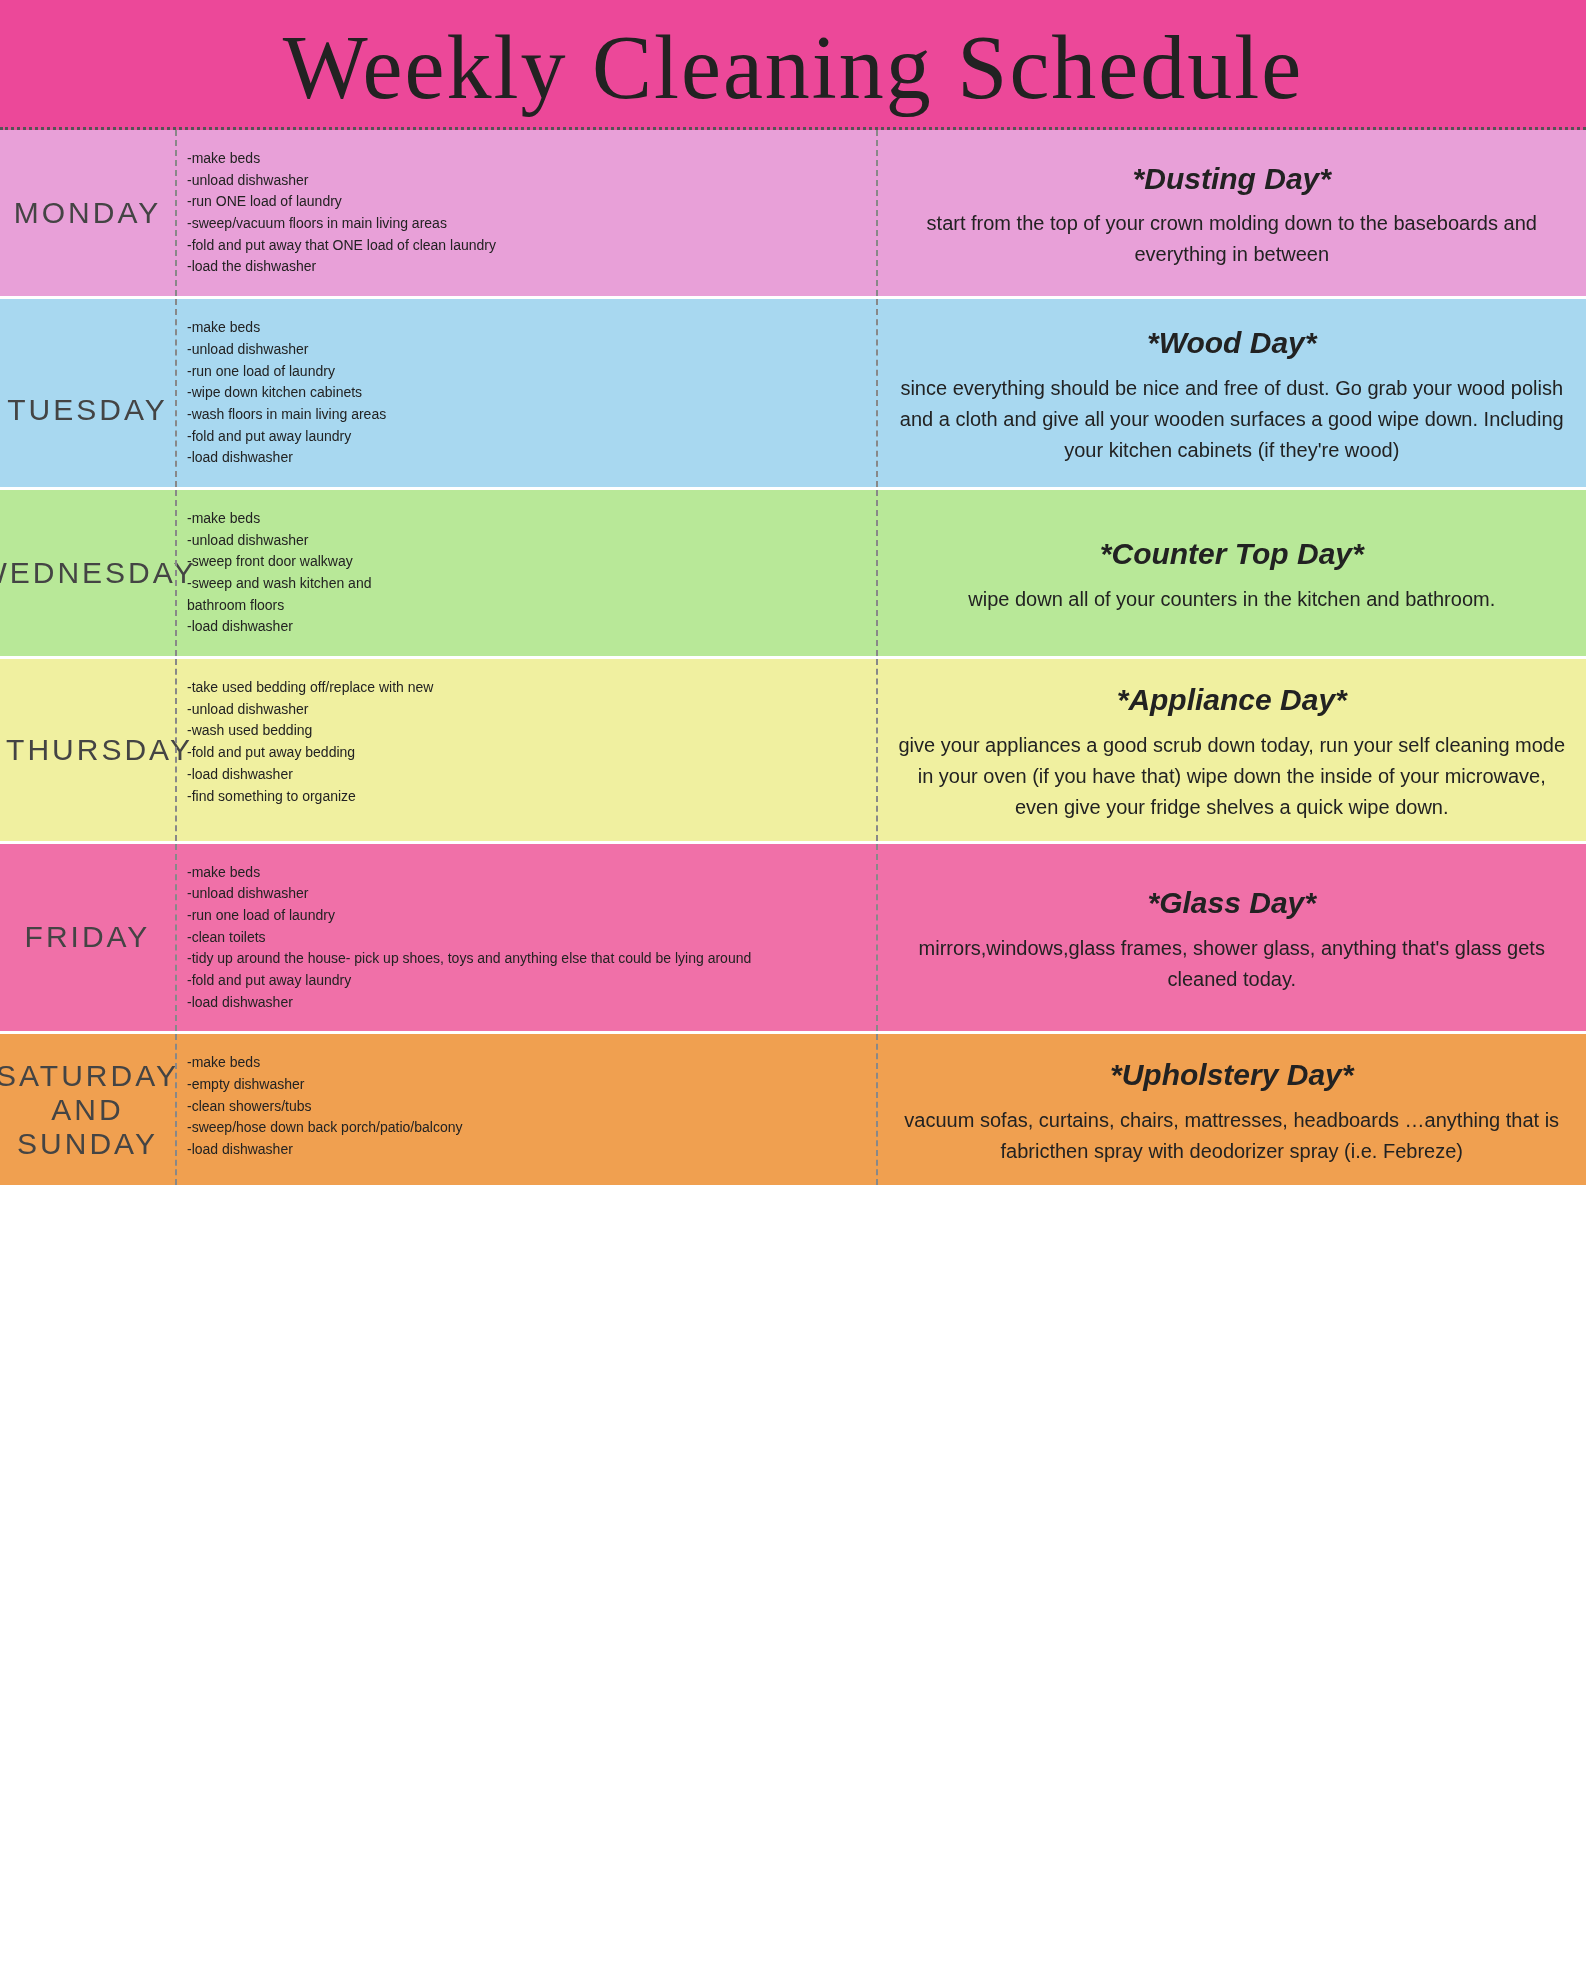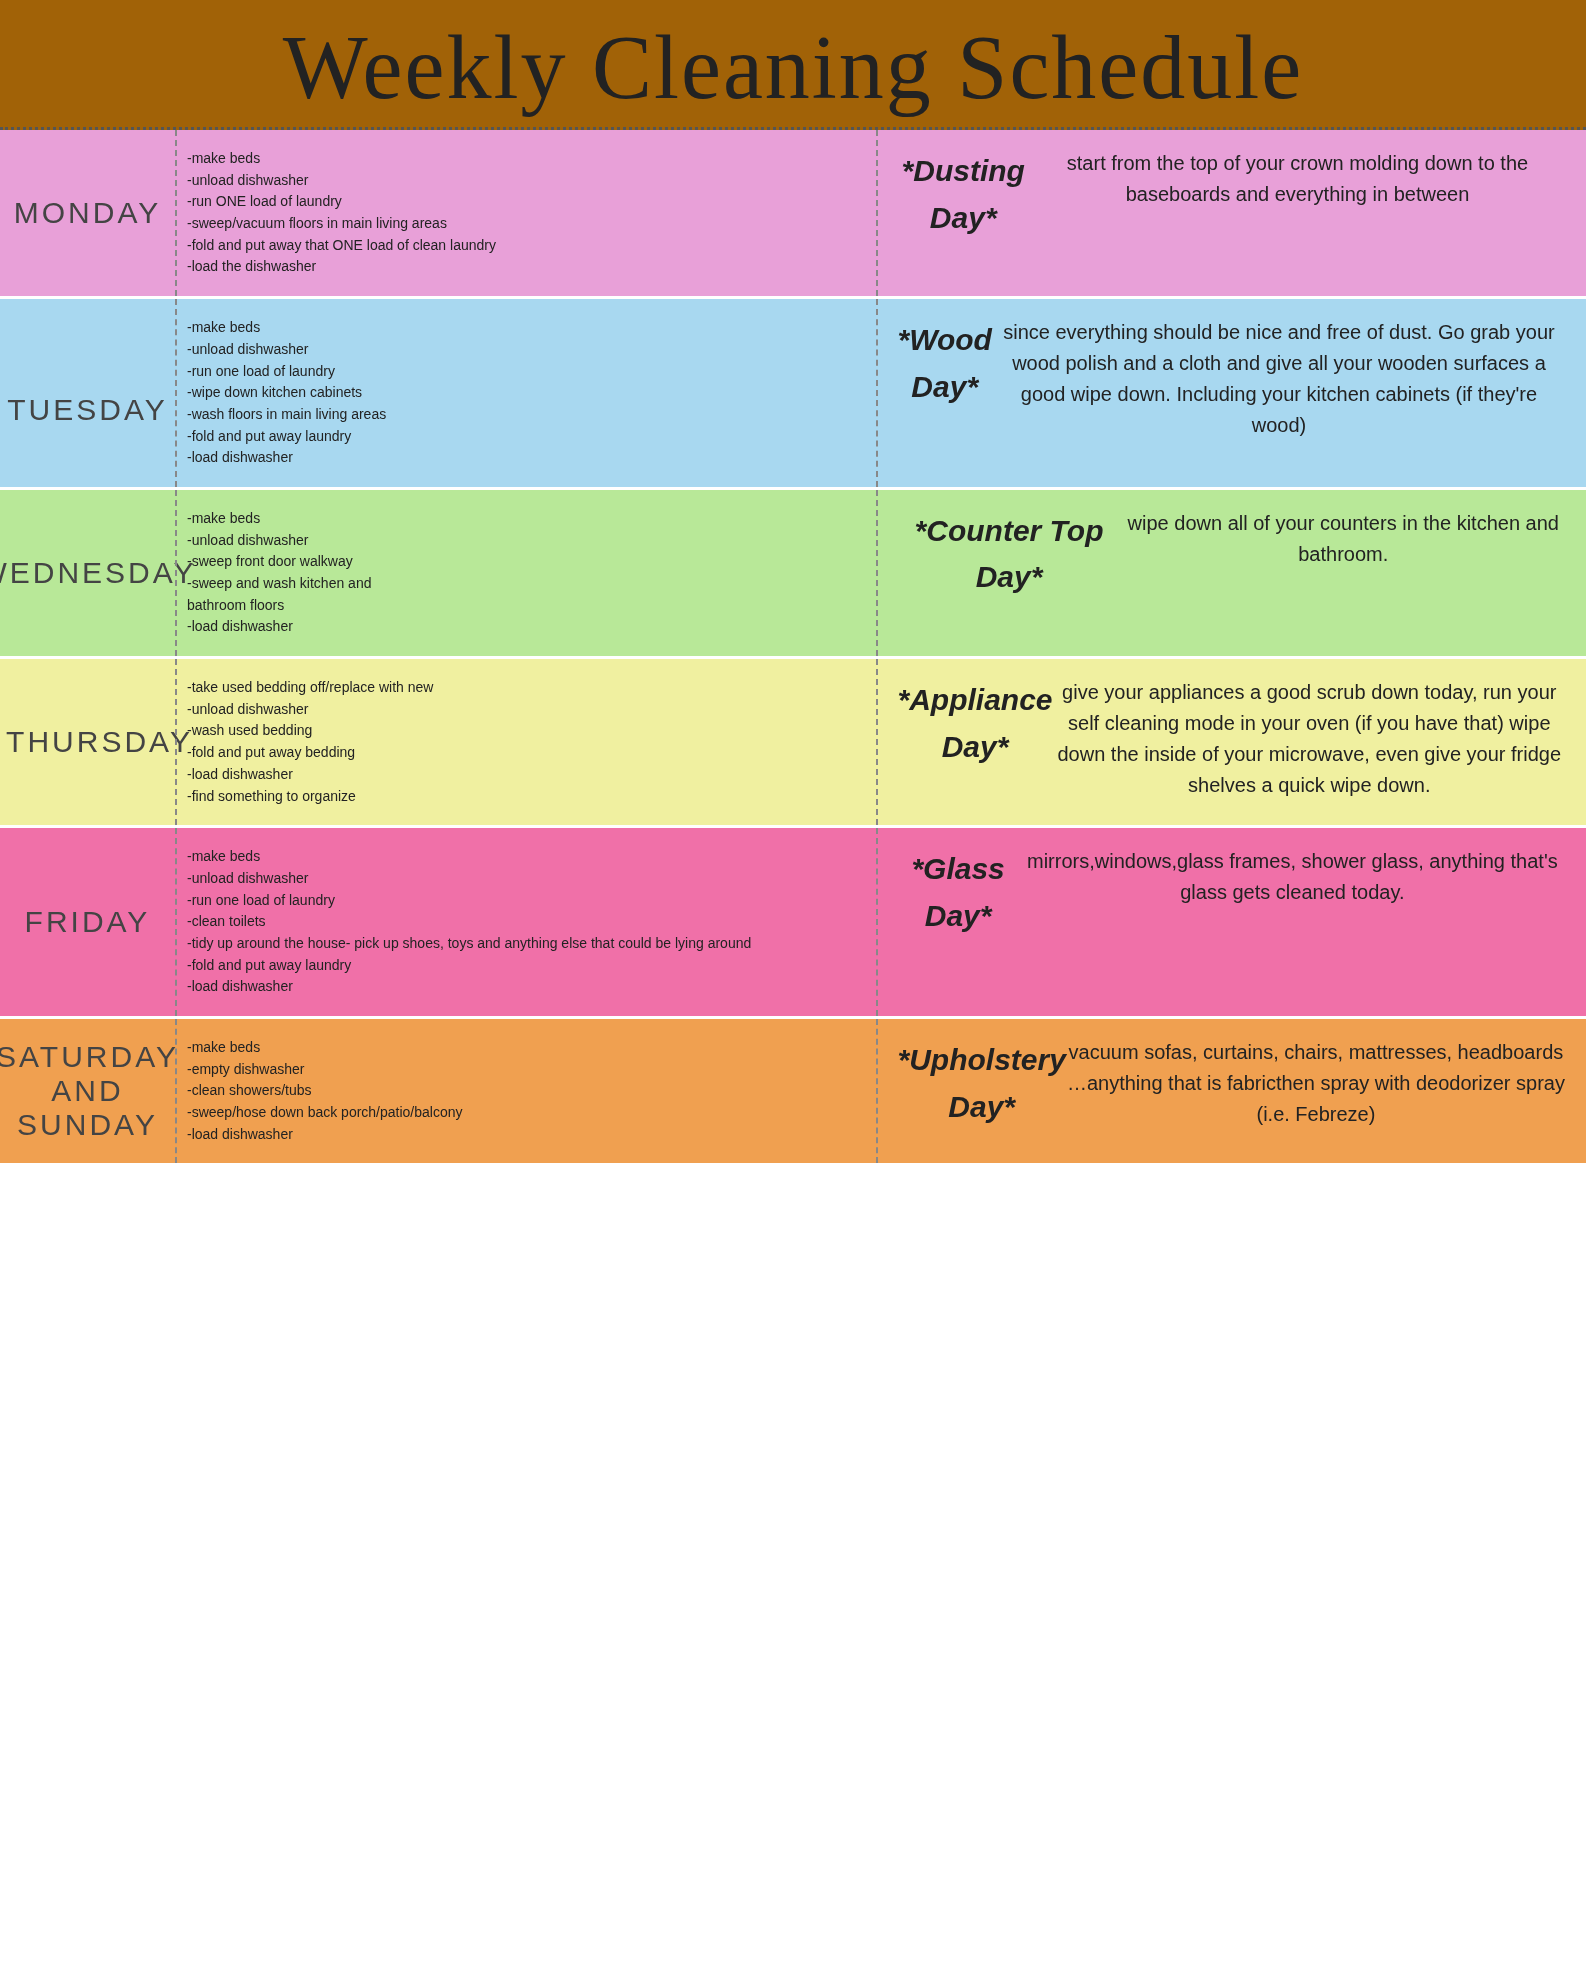--- a/index.html
+++ b/index.html
@@ -14,21 +14,21 @@
 
     .page {
       width: 1586px;
       min-height: 1983px;
       background: #fff;
       display: flex;
       flex-direction: column;
     }
 
     .title-section {
-      background: #a16207;
+      background: #ec4899;
       text-align: center;
       padding: 18px 10px 10px 10px;
       border-bottom: 3px dotted #555;
     }
 
     .title-text {
       font-family: 'Segoe Script', 'Brush Script MT', cursive;
       font-size: 90px;
       color: #222;
       letter-spacing: 2px;
@@ -75,21 +75,21 @@
     }
 
     .day-special {
       flex: 1;
       padding: 18px 20px;
       font-size: 20px;
       line-height: 1.55;
       color: #222;
       text-align: center;
       display: flex;
-      flex-direction: row;
+      flex-direction: column;
       justify-content: center;
     }
 
     .special-title {
       font-size: 30px;
       font-style: italic;
       font-weight: bold;
       margin-bottom: 6px;
     }
 

